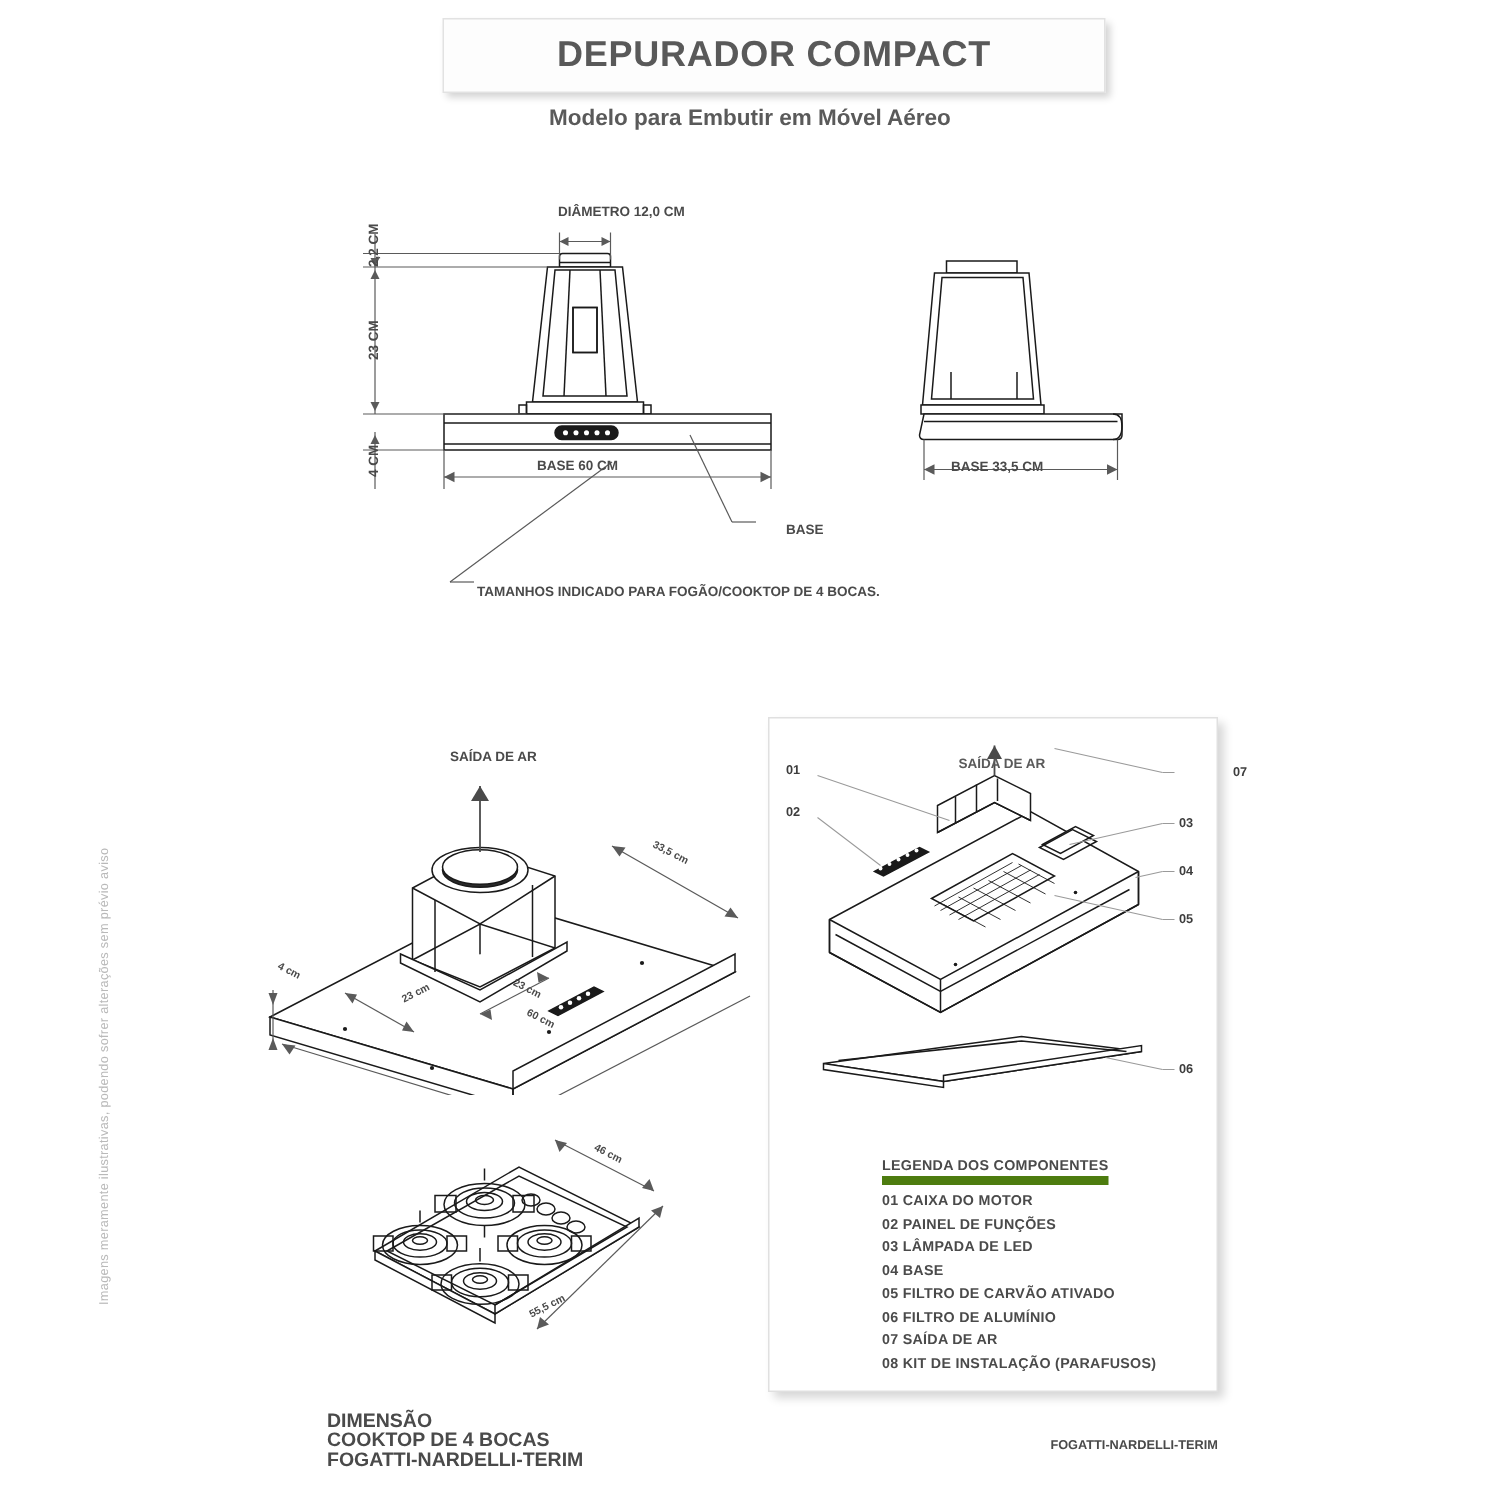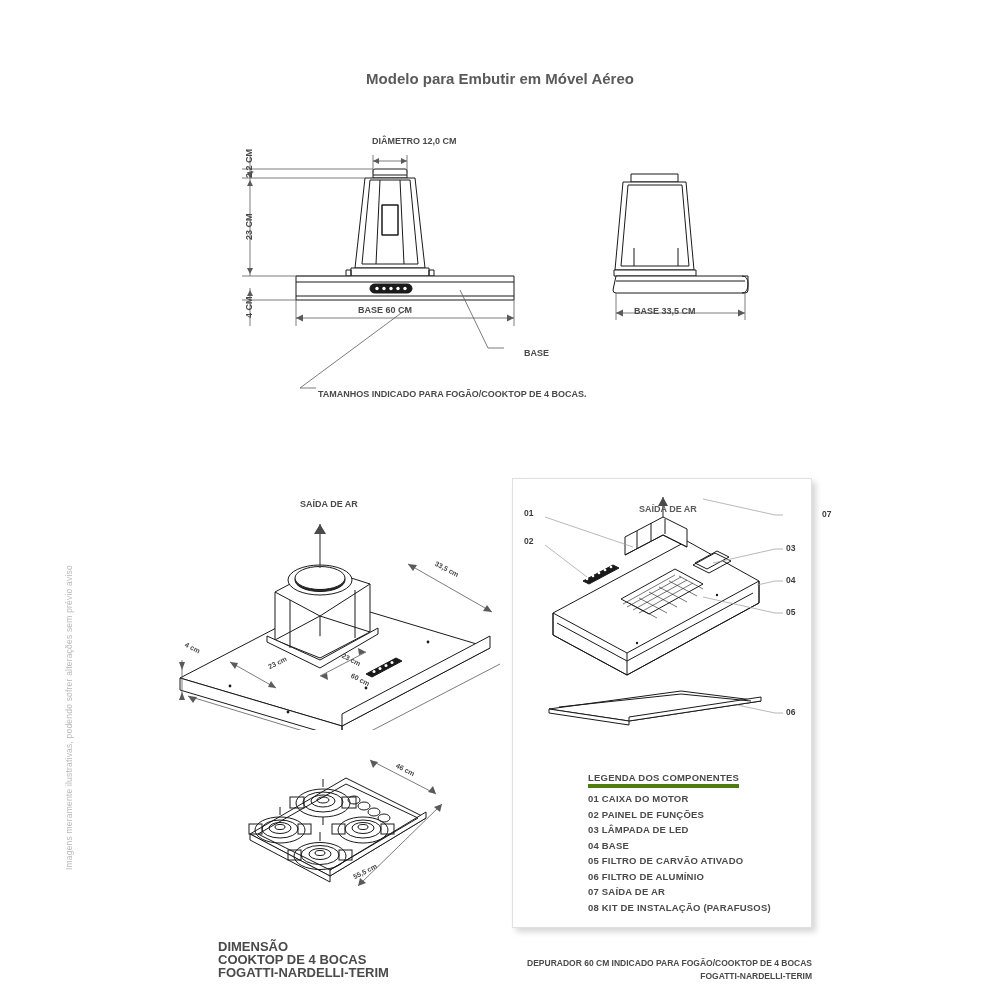--- a/index.html
+++ b/index.html
@@ -41,21 +41,21 @@
   .panel{
     position:absolute;left:512px;top:478px;width:298px;height:448px;
     background:#ffffff;border:1px solid #e0e0e0;
     box-shadow:4px 4px 6px rgba(0,0,0,.16);
   }
 
   
   .legend{position:absolute;left:75px;top:288px;width:240px;}
   .legend-title{
     font-size:9.5px;font-weight:bold;color:#4a4a4a;
-    border-bottom:4px solid #4d7c0f;display:inline-block;padding-bottom:1px;
+    border-bottom:6px solid #4d7c0f;display:inline-block;padding-bottom:1px;
     margin-bottom:3px;letter-spacing:.2px;
   }
   .legend ul{list-style:none;margin:0;padding:0;}
   .legend li{font-size:9.5px;font-weight:bold;color:#4a4a4a;line-height:15.5px;letter-spacing:.2px;}
 
   
   .cap-left{position:absolute;left:218px;top:940px;font-size:13px;font-weight:bold;color:#4a4a4a;line-height:13px;}
   .cap-right{position:absolute;left:430px;top:957px;width:382px;text-align:right;font-size:8.5px;font-weight:bold;color:#4a4a4a;line-height:13px;}
 
   
@@ -68,20 +68,23 @@
   
   .rot90{transform:rotate(-90deg);transform-origin:left top;}
   .rotiso{transform:rotate(27deg);transform-origin:left top;}
   .rotisoN{transform:rotate(-27deg);transform-origin:left top;}
 </style>
 </head>
 <body>
 
 <div class="page">
 
+  <div class="title-plate">
+    <div class="t">DEPURADOR COMPACT</div>
+  </div>
   <div class="subtitle">Modelo para Embutir em Móvel Aéreo</div>
 
   <svg width="330" height="280" viewBox="0 0 330 280" style="position:absolute;left:220px;top:130px;">
     <g stroke="#1a1a1a" fill="none" stroke-width="1">
 
       <path d="M153 48 L153 41 Q153 39 155 39 L185 39 Q187 39 187 41 L187 48 Z" fill="#fff"></path>
       <line x1="153" y1="45" x2="187" y2="45"></line>
 
       <path d="M145 48 L195 48 L205 138 L135 138 Z" fill="#fff"></path>
       <path d="M150 50 L190 50 L198 134 L142 134 Z"></path>
@@ -437,19 +440,18 @@
     </div>
   </div>
 
   <div class="cap-left">
     <div>DIMENSÃO</div>
     <div>COOKTOP DE 4 BOCAS</div>
     <div>FOGATTI-NARDELLI-TERIM</div>
   </div>
 
   <div class="cap-right">
-    <div>DEPURADOR  60 CM INDICADO PARA FOGÃO/COOKTOP DE 4 BOCAS</div>
     <div>FOGATTI-NARDELLI-TERIM</div>
   </div>
 
   <div class="sidenote">Imagens meramente ilustrativas, podendo sofrer alterações sem prévio aviso</div>
 
 </div>
 
 </body></html>

